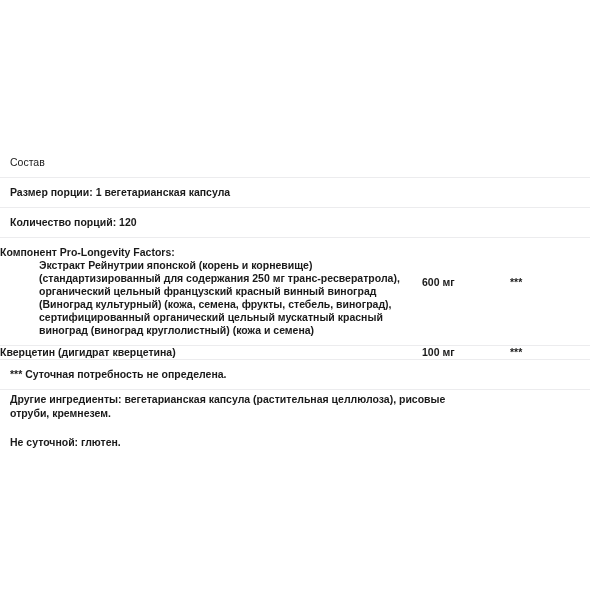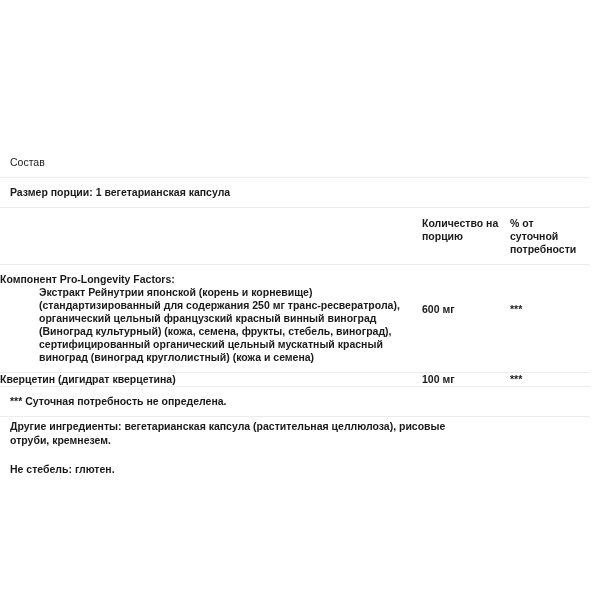--- a/index.html
+++ b/index.html
@@ -132,30 +132,24 @@
     <tbody>
 
       <tr class="row-info row-title">
         <td class="cell-name" colspan="3">Состав</td>
       </tr>
 
       <tr class="row-info row-serving">
         <td class="cell-name" colspan="3">Размер порции: 1 вегетарианская капсула</td>
       </tr>
 
+      <tr class="row-info row-count">
+        <td class="cell-name" colspan="3">Количество порций: 120</td>
+      </tr>
 
-      <tr class="row-colhead">
-        <td class="cell-name">&nbsp;</td>
-        <td>
-          <div class="colhead-text">Количество на порцию</div>
-        </td>
-        <td>
-          <div class="colhead-text">% от суточной потребности</div>
-        </td>
-      </tr>
 
       <tr class="row-ingredient">
         <td class="cell-name">
           <span class="ing-head">Компонент Pro-Longevity Factors:</span>
           <span class="ing-body">Экстракт Рейнутрии японской (корень и корневище) (стандартизированный для содержания 250 мг транс-ресвератрола), органический цельный французский красный винный виноград (Виноград культурный) (кожа, семена, фрукты, стебель, виноград), сертифицированный органический цельный мускатный красный виноград (виноград круглолистный) (кожа и семена)</span>
         </td>
         <td class="cell-amt">600 мг</td>
         <td class="cell-dv">***</td>
       </tr>
 
@@ -167,16 +161,16 @@
 
       <tr class="row-footnote">
         <td class="cell-name" colspan="3">*** Суточная потребность не определена.</td>
       </tr>
 
     </tbody>
   </table>
 
   <div class="notes">
     <p class="note">Другие ингредиенты: вегетарианская капсула (растительная целлюлоза), рисовые отруби, кремнезем.</p>
-    <p class="note">Не стебель: глютен.</p>
+    <p class="note">Не суточной: глютен.</p>
   </div>
 
 </div>
 
 </body></html>

